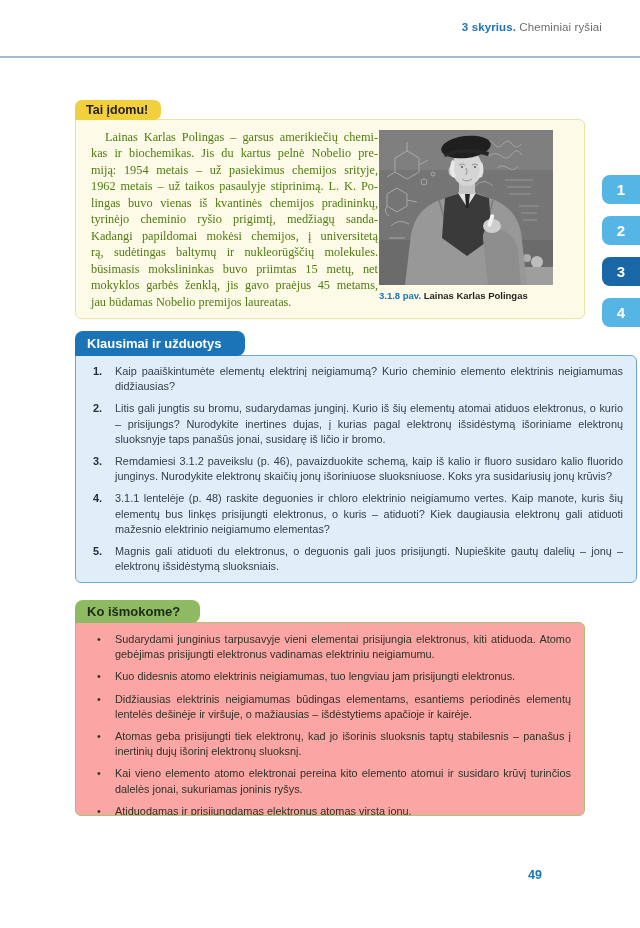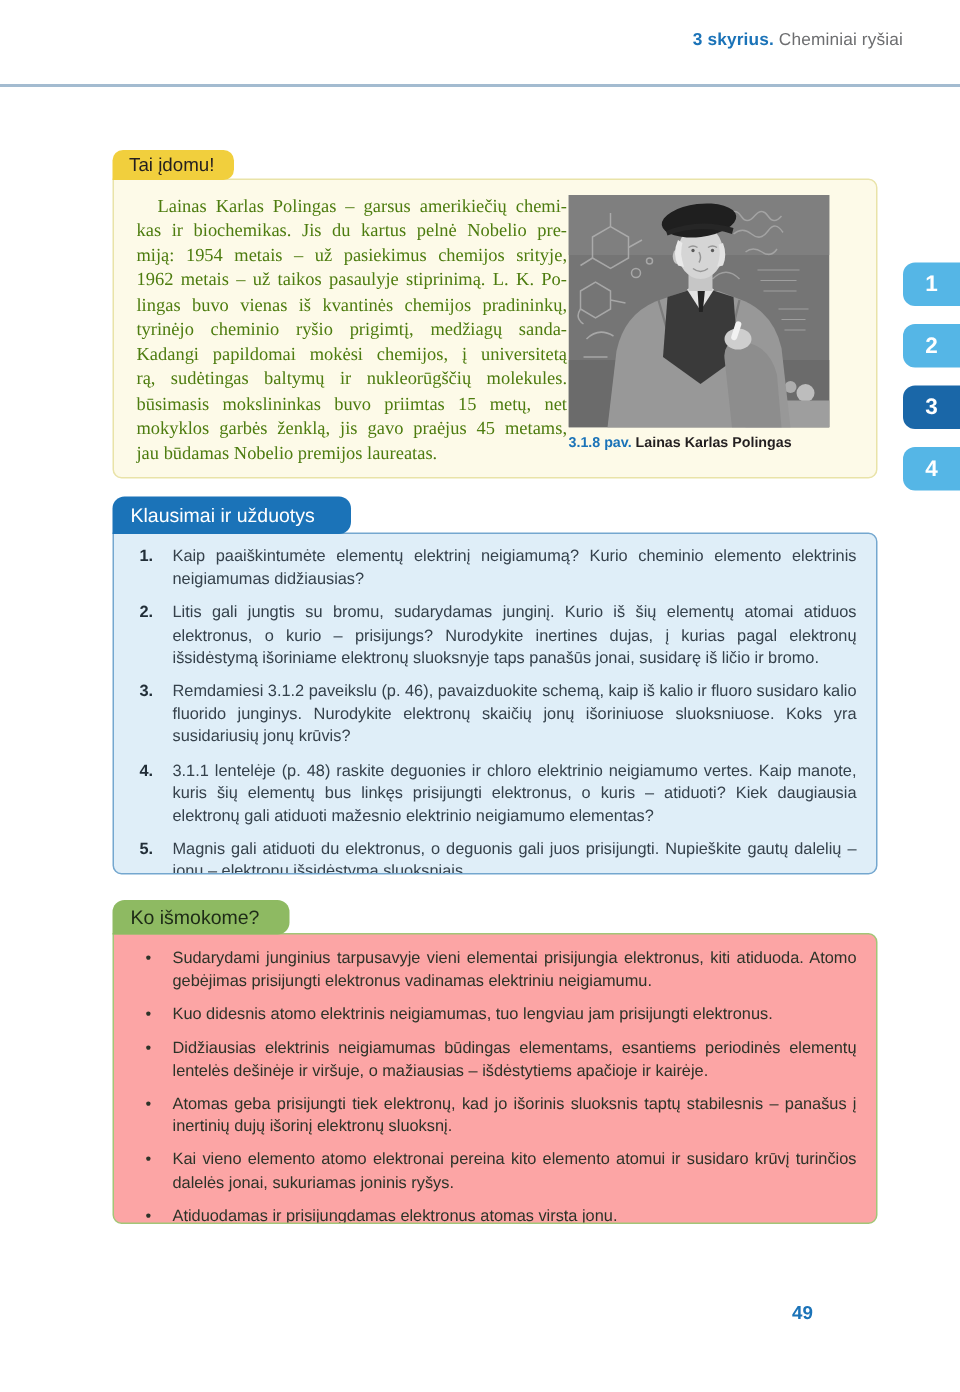--- a/index.html
+++ b/index.html
@@ -53,21 +53,21 @@
     align-items: center;
     justify-content: center;
   }
   .side-tab.active { background: #1a67a8; }
 
   
   .sec-tab {
     display: inline-block;
     position: relative;
     z-index: 2;
-    font-weight: normal;
+    font-weight: bold;
   }
   .sec-box {
     position: relative;
     z-index: 1;
     border-radius: 0 6px 6px 6px;
     overflow: hidden;
   }
 
   
   .sec-interesting { position: absolute; left: 75px; top: 100px; width: 510px; }
@@ -110,21 +110,21 @@
   .fig-caption {
     margin-top: 5px;
     font-size: 9.5px;
     font-weight: bold;
     color: #231f20;
     white-space: nowrap;
   }
   .fig-caption .fig-num { color: #1b73b8; }
 
   
-  .sec-questions { position: absolute; left: 75px; top: 331px; width: 510px; }
+  .sec-questions { position: absolute; left: 75px; top: 331px; width: 562px; }
   .tab-blue {
     background: #1b73b8;
     color: #ffffff;
     font-size: 13px;
     padding: 5px 24px 5px 12px;
     border-radius: 8px 8px 8px 0;
     margin-bottom: -1px;
   }
   .box-blue {
     background: #dfeef8;

